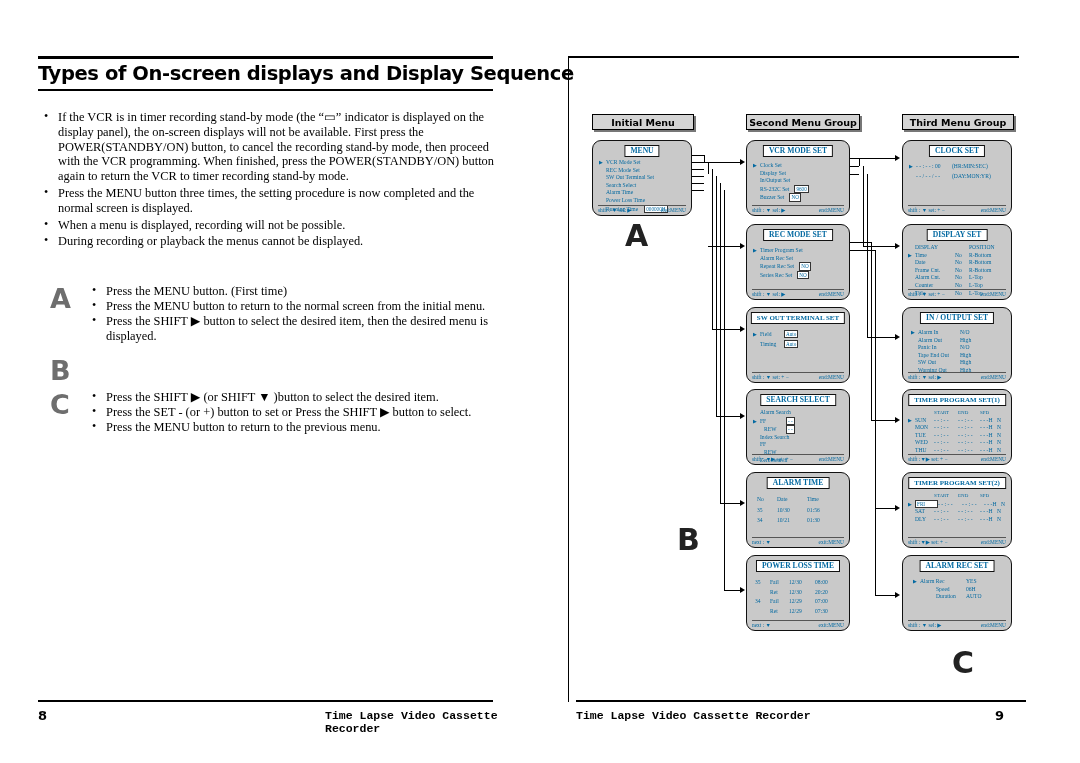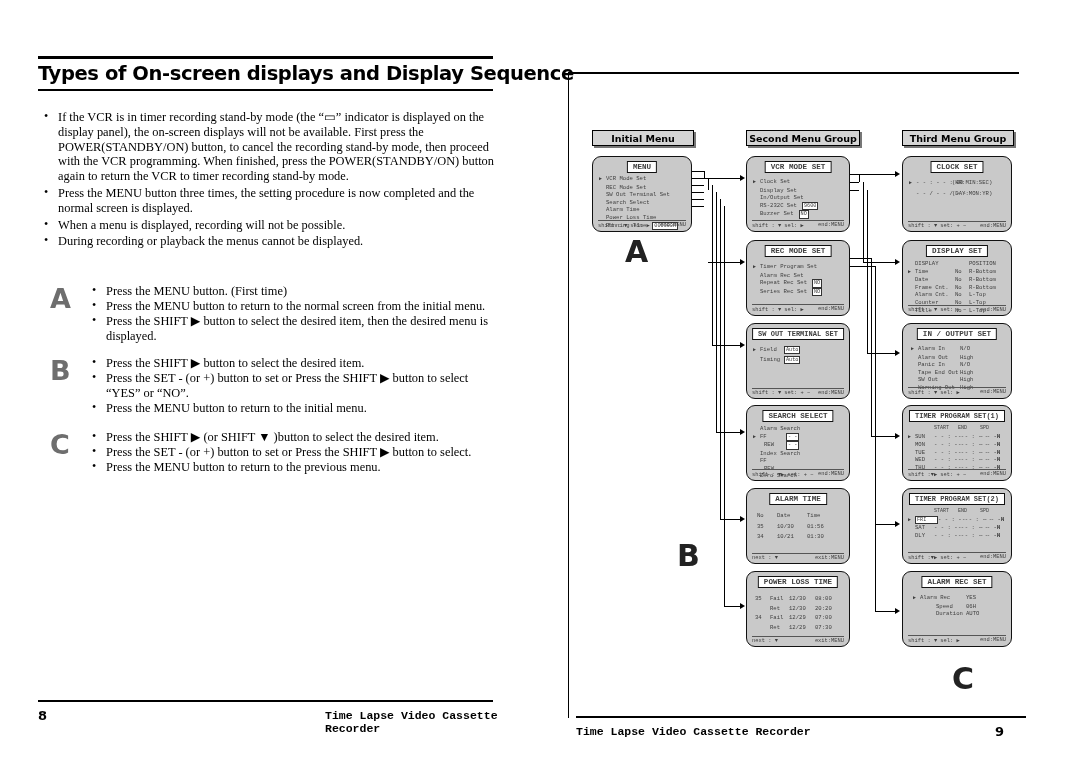--- a/index.html
+++ b/index.html
@@ -5,21 +5,21 @@
   html,body{margin:0;padding:0;}
   body{
     width:1080px;height:763px;background:#ffffff;
     font-family:"Liberation Serif", serif;
     position:relative;overflow:hidden;
   }
   .page{position:absolute;top:0;left:0;width:1080px;height:763px;}
 
   
   .left{position:absolute;left:0;top:0;width:540px;height:763px;}
-  .right{position:absolute;left:540px;top:0;width:540px;height:539px;margin-top:16px;}
+  .right{position:absolute;left:540px;top:0;width:540px;height:539px;}
 
   .title-rule{position:absolute;left:38px;top:56px;width:455px;height:3px;background:#000;}
   .page-title{
     position:absolute;left:38px;top:62px;width:460px;
     font-family:"DejaVu Sans", sans-serif;
     font-weight:bold;font-size:19.5px;letter-spacing:-0.4px;
     color:#000;white-space:nowrap;
   }
   .title-rule2{position:absolute;left:38px;top:89px;width:455px;height:2px;background:#000;}
 
@@ -63,21 +63,21 @@
     box-shadow:2px 2px 0 #777;
     font-family:"DejaVu Sans", sans-serif;font-weight:bold;font-size:9.5px;
     color:#000;display:flex;align-items:center;justify-content:center;
     letter-spacing:0px;
   }
 
   
   .osd{
     position:absolute;background:#c9c9c9;border:1px solid #111;
     border-radius:9px;
-    font-family:Liberation Mono, monospace;color:#404040;
+    font-family:Liberation Serif, serif;color:#0369a1;
     box-sizing:border-box;overflow:hidden;
   }
   .osd-title{
     position:absolute;left:50%;transform:translateX(-50%);top:4px;
     background:#fff;border:1px solid #111;
     font-size:7.6px;font-weight:bold;padding:0px 5px;white-space:nowrap;
     line-height:10px;
   }
   .osd-body{position:absolute;left:6px;top:19px;right:5px;font-size:5.6px;line-height:7.6px;}
   .osd-foot{
@@ -124,25 +124,20 @@
         <div class="step-letter">A</div>
         <div class="step-body">
           <div class="step-line">Press the MENU button. (First time)</div>
           <div class="step-line">Press the MENU button to return to the normal screen from the initial menu.</div>
           <div class="step-line">Press the SHIFT ▶ button to select the desired item, then the desired menu is displayed.</div>
         </div>
       </div>
 
       <div class="step" style="margin-top:12px;">
         <div class="step-letter">B</div>
-        <div class="step-body">
-          <div class="step-line">Press the SHIFT ▶ button to select the desired item.</div>
-          <div class="step-line">Press the SET - (or +) button to set or  Press the SHIFT ▶ button to select “YES” or “NO”.</div>
-          <div class="step-line">Press the MENU button to return to the initial menu.</div>
-        </div>
       </div>
 
       <div class="step" style="margin-top:14px;">
         <div class="step-letter">C</div>
         <div class="step-body">
           <div class="step-line">Press the SHIFT ▶  (or SHIFT ▼ )button to select the desired item.</div>
           <div class="step-line">Press the SET - (or +) button to set or Press the SHIFT ▶ button to select.</div>
           <div class="step-line">Press the MENU button to return to the previous menu.</div>
         </div>
       </div>

